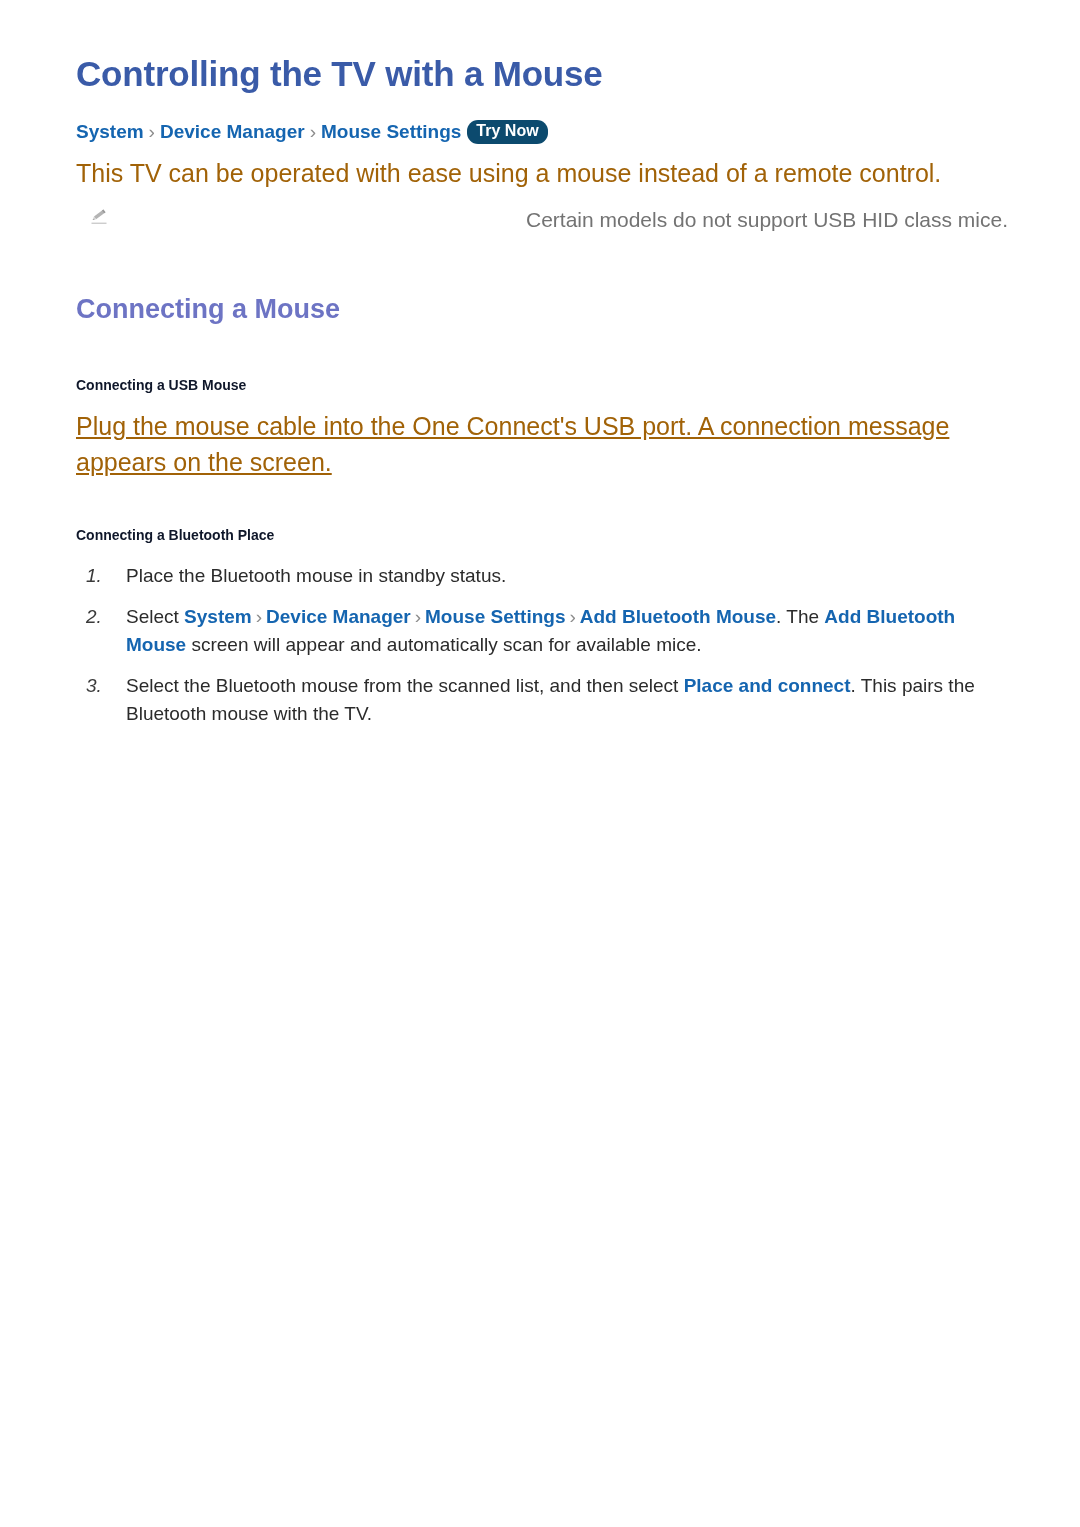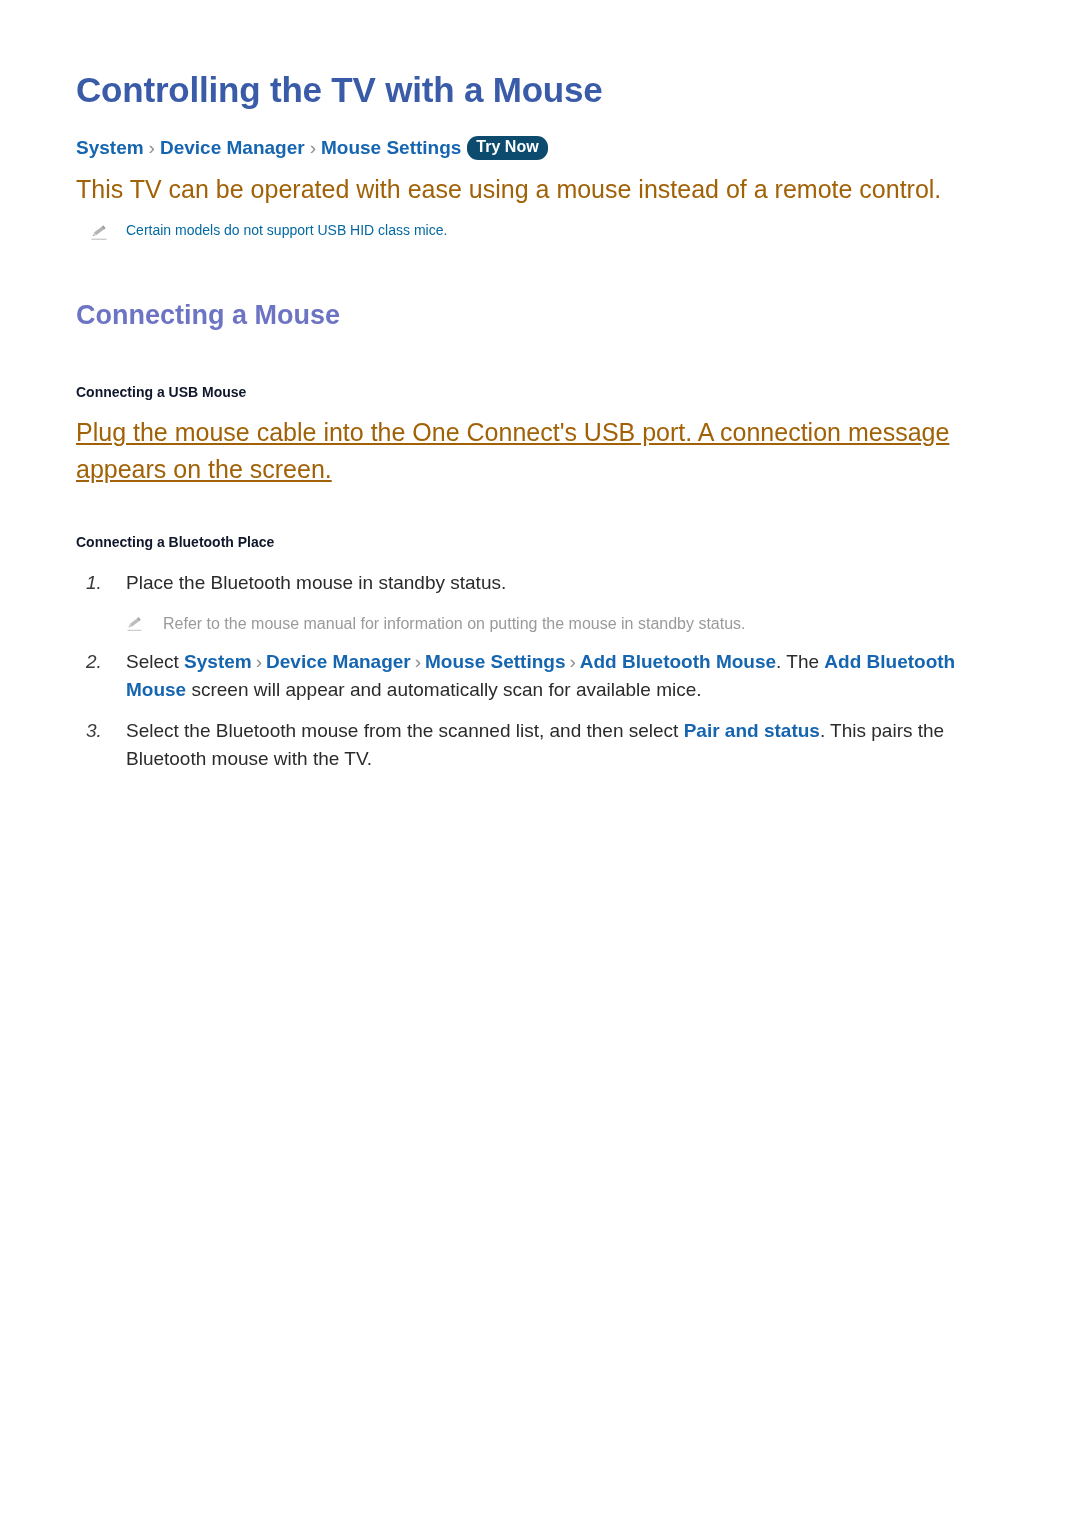--- a/index.html
+++ b/index.html
@@ -13,21 +13,21 @@
     font-family: "Liberation Sans", sans-serif;
     color: #2b2b2b;
     overflow: hidden;
   }
 
   .page {
     position: relative;
     width: 1080px;
     height: 1527px;
     box-sizing: border-box;
-    padding: 56px 72px 0 76px;
+    padding: 40px 72px 0 76px;
   }
 
   
   .doc-title {
     font-size: 35px;
     font-weight: bold;
     color: #3a5ba8;
     letter-spacing: -0.2px;
     line-height: 1.15;
     margin: 14px 0 0 0;
@@ -67,23 +67,24 @@
     color: #a16207;
     line-height: 1.45;
     margin: 10px 0 0 0;
   }
 
   
   .note {
     display: flex;
     align-items: flex-start;
     margin-top: 14px;
-    color: #0369a1;
-    font-size: 14px;
+    color: #737373;
+    font-size: 21px;
     line-height: 1.4;
+    text-align: right;
   }
   .note .pencil-icon {
     flex: 0 0 auto;
     width: 18px;
     height: 18px;
     margin: 2px 18px 0 14px;
   }
   .note .pencil-icon svg { display: block; }
   .note-text { flex: 1 1 auto; }
 
@@ -189,41 +190,27 @@
 
   <p class="para after-h3">Plug the mouse cable into the One Connect's USB port. A connection message appears on the screen.</p>
 
   <h3 class="h3 tight">Connecting a Bluetooth Place</h3>
 
   <ol class="olist">
 
     <li>
       <span class="num">1.</span>
       <span>Place the Bluetooth mouse in standby status.</span>
-      <div class="li-note">
-        <span class="pencil-icon">
-          <svg width="17" height="17" viewBox="0 0 18 18" aria-hidden="true">
-            <g transform="rotate(8 9 9)">
-              <path d="M12.4 1.9 L14.9 4.4 L6.6 12.7 L4.1 10.2 Z" fill="#bdbdbd"></path>
-              <path d="M12.4 1.9 L14.9 4.4 L13.7 5.6 L11.2 3.1 Z" fill="#a3a3a3"></path>
-              <path d="M4.1 10.2 L6.6 12.7 L3.2 13.9 Z" fill="#d4d4d4"></path>
-              <path d="M3.2 13.9 L4.4 12.6 L5.1 13.3 Z" fill="#909090"></path>
-            </g>
-            <rect x="1.5" y="15.6" width="15" height="1.3" fill="#cdcdcd"></rect>
-          </svg>
-        </span>
-        <span class="note-text">Refer to the mouse manual for information on putting the mouse in standby status.</span>
-      </div>
     </li>
 
     <li>
       <span class="num">2.</span>
       <span class="rich">Select <span class="mlink">System</span><span class="msep">›</span><span class="mlink">Device Manager</span><span class="msep">›</span><span class="mlink">Mouse Settings</span><span class="msep">›</span><span class="mlink">Add Bluetooth Mouse</span>. The <span class="mlink">Add Bluetooth Mouse</span> screen will appear and automatically scan for available mice.</span>
     </li>
 
     <li>
       <span class="num">3.</span>
-      <span class="rich">Select the Bluetooth mouse from the scanned list, and then select <span class="mlink">Pair and status</span>. This pairs the Bluetooth mouse with the TV.</span>
+      <span class="rich">Select the Bluetooth mouse from the scanned list, and then select <span class="mlink">Place and connect</span>. This pairs the Bluetooth mouse with the TV.</span>
     </li>
 
   </ol>
 
 </div>
 
 </body></html>

